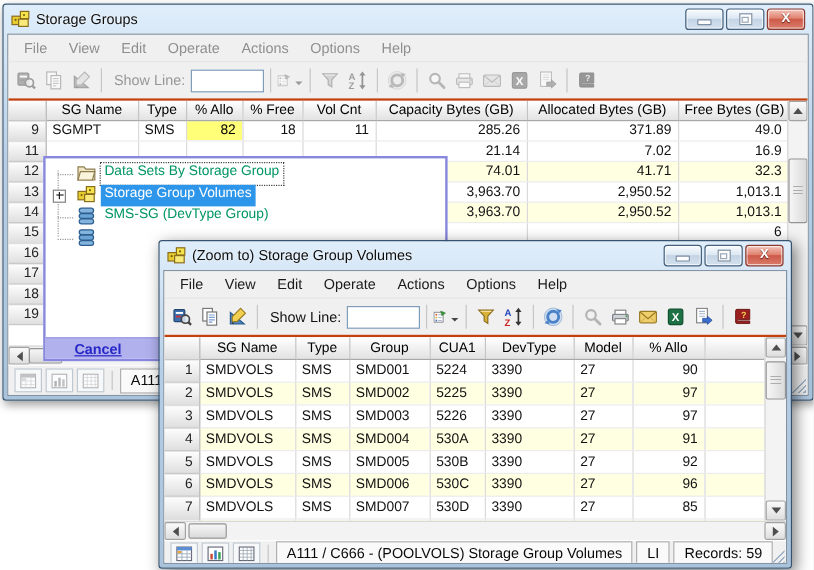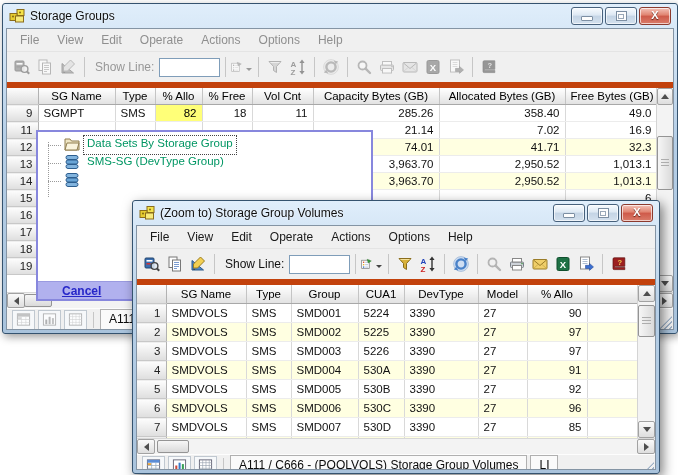--- a/index.html
+++ b/index.html
@@ -28,21 +28,21 @@
           text-shadow:0 1px 1px rgba(70,20,12,.85)}
   .content{position:absolute;left:3px;right:3px;top:24px;bottom:3px;background:#f0f0f0;
            border:1px solid #8494a4;display:flex;flex-direction:column;overflow:hidden}
 
   
   .menubar{height:22px;flex:0 0 22px;display:flex;align-items:center;background:#f0f0f0;
            border-bottom:1px solid #e4e4e4;padding-left:4px}
   .mitem{padding:0 9px;color:#1a1a1a;cursor:default}
   .menubar.dis .mitem{color:#8f8f8f}
   .toolbar{height:30px;flex:0 0 30px;display:flex;align-items:center;background:#f0f0f0;
-           border-bottom:6px solid #c2410c;padding:0 4px;gap:1px}
+           border-bottom:2px solid #c2410c;padding:0 4px;gap:1px}
   .tbtn{width:22px;height:22px;display:flex;align-items:center;justify-content:center}
   .i16{width:16px;height:16px}
   .toolbar.dis svg,.statusbar.dis svg{filter:grayscale(1) brightness(1.05) opacity(.5)}
   #fg-toolbar [data-name="zoom-icon"] svg{filter:grayscale(1) opacity(.5)}
   .tsep{width:1px;height:20px;background:#c6c6c6;margin:0 4px;flex:0 0 1px}
   .tlabel{margin:0 4px 0 5px;color:#111;white-space:nowrap}
   .toolbar.dis .tlabel{color:#979797}
   .slinput{width:55px;height:17px;border:1px solid #7f9db9;background:#fff;
            font:11px "Liberation Sans",sans-serif;padding:0 2px}
   .caret{width:0;height:0;border:3.5px solid transparent;border-top-color:#444;margin:8px 1px 0 4px}
@@ -375,21 +375,21 @@
           </thead>
           <tbody>
             <tr class="" data-name="table-row">
               <th class="gut" data-name="row-number">9</th>
               <td class="al" data-name="cell">SGMPT</td>
               <td class="al" data-name="cell">SMS</td>
               <td class="ar c-warn" data-name="cell">82</td>
               <td class="ar" data-name="cell">18</td>
               <td class="ar" data-name="cell">11</td>
               <td class="ar" data-name="cell">285.26</td>
-              <td class="ar" data-name="cell">358.40</td>
+              <td class="ar" data-name="cell">371.89</td>
               <td class="ar" data-name="cell">49.0</td>
             </tr>
             <tr class="" data-name="table-row">
               <th class="gut" data-name="row-number">11</th>
               <td class="al" data-name="cell"></td>
               <td class="al" data-name="cell"></td>
               <td class="ar" data-name="cell"></td>
               <td class="ar" data-name="cell"></td>
               <td class="ar" data-name="cell"></td>
               <td class="ar" data-name="cell">21.14</td>
@@ -535,20 +535,31 @@
       <div class="titem" data-name="context-menu-item">
         <span class="lead" data-name="tree-connector">
           <span class="dots"></span>
         </span>
         <span class="ticon" data-name="folder-icon">
           <svg class="i16" viewBox="0 0 16 16">
             <use href="#sym-folder"></use>
           </svg>
         </span>
         <span class="tl focus" data-name="context-menu-label">Data Sets By Storage Group</span>
+      </div>
+      <div class="titem" data-name="context-menu-item">
+        <span class="lead" data-name="tree-connector">
+          <span class="plusbox" data-name="expand-plus-icon"></span>
+        </span>
+        <span class="ticon" data-name="cubes-icon">
+          <svg class="i16" viewBox="0 0 16 16">
+            <use href="#sym-cubes"></use>
+          </svg>
+        </span>
+        <span class="tl sel" data-name="context-menu-label">Storage Group Volumes</span>
       </div>
       <div class="titem" data-name="context-menu-item">
         <span class="lead" data-name="tree-connector">
           <span class="dots"></span>
         </span>
         <span class="ticon" data-name="disks-icon">
           <svg class="i16" viewBox="0 0 16 16">
             <use href="#sym-disks"></use>
           </svg>
         </span>
@@ -826,16 +837,17 @@
           </span>
           <span class="sicon" data-name="grid-view-icon">
             <svg class="i16" viewBox="0 0 16 16">
               <use href="#sym-grid-view"></use>
             </svg>
           </span>
         </span>
       <span class="ssep" data-name="status-separator"></span>
       <span class="sfield" data-name="status-context">A111 / C666 - (POOLVOLS) Storage Group Volumes</span>
       <span class="sfield" data-name="status-mode">LI</span>
+      <span class="sfield" data-name="status-records">Records: 59</span>
       <span class="grip" data-name="resize-grip"></span>
     </div>
   </div>
 </div>
 
 </body></html>

